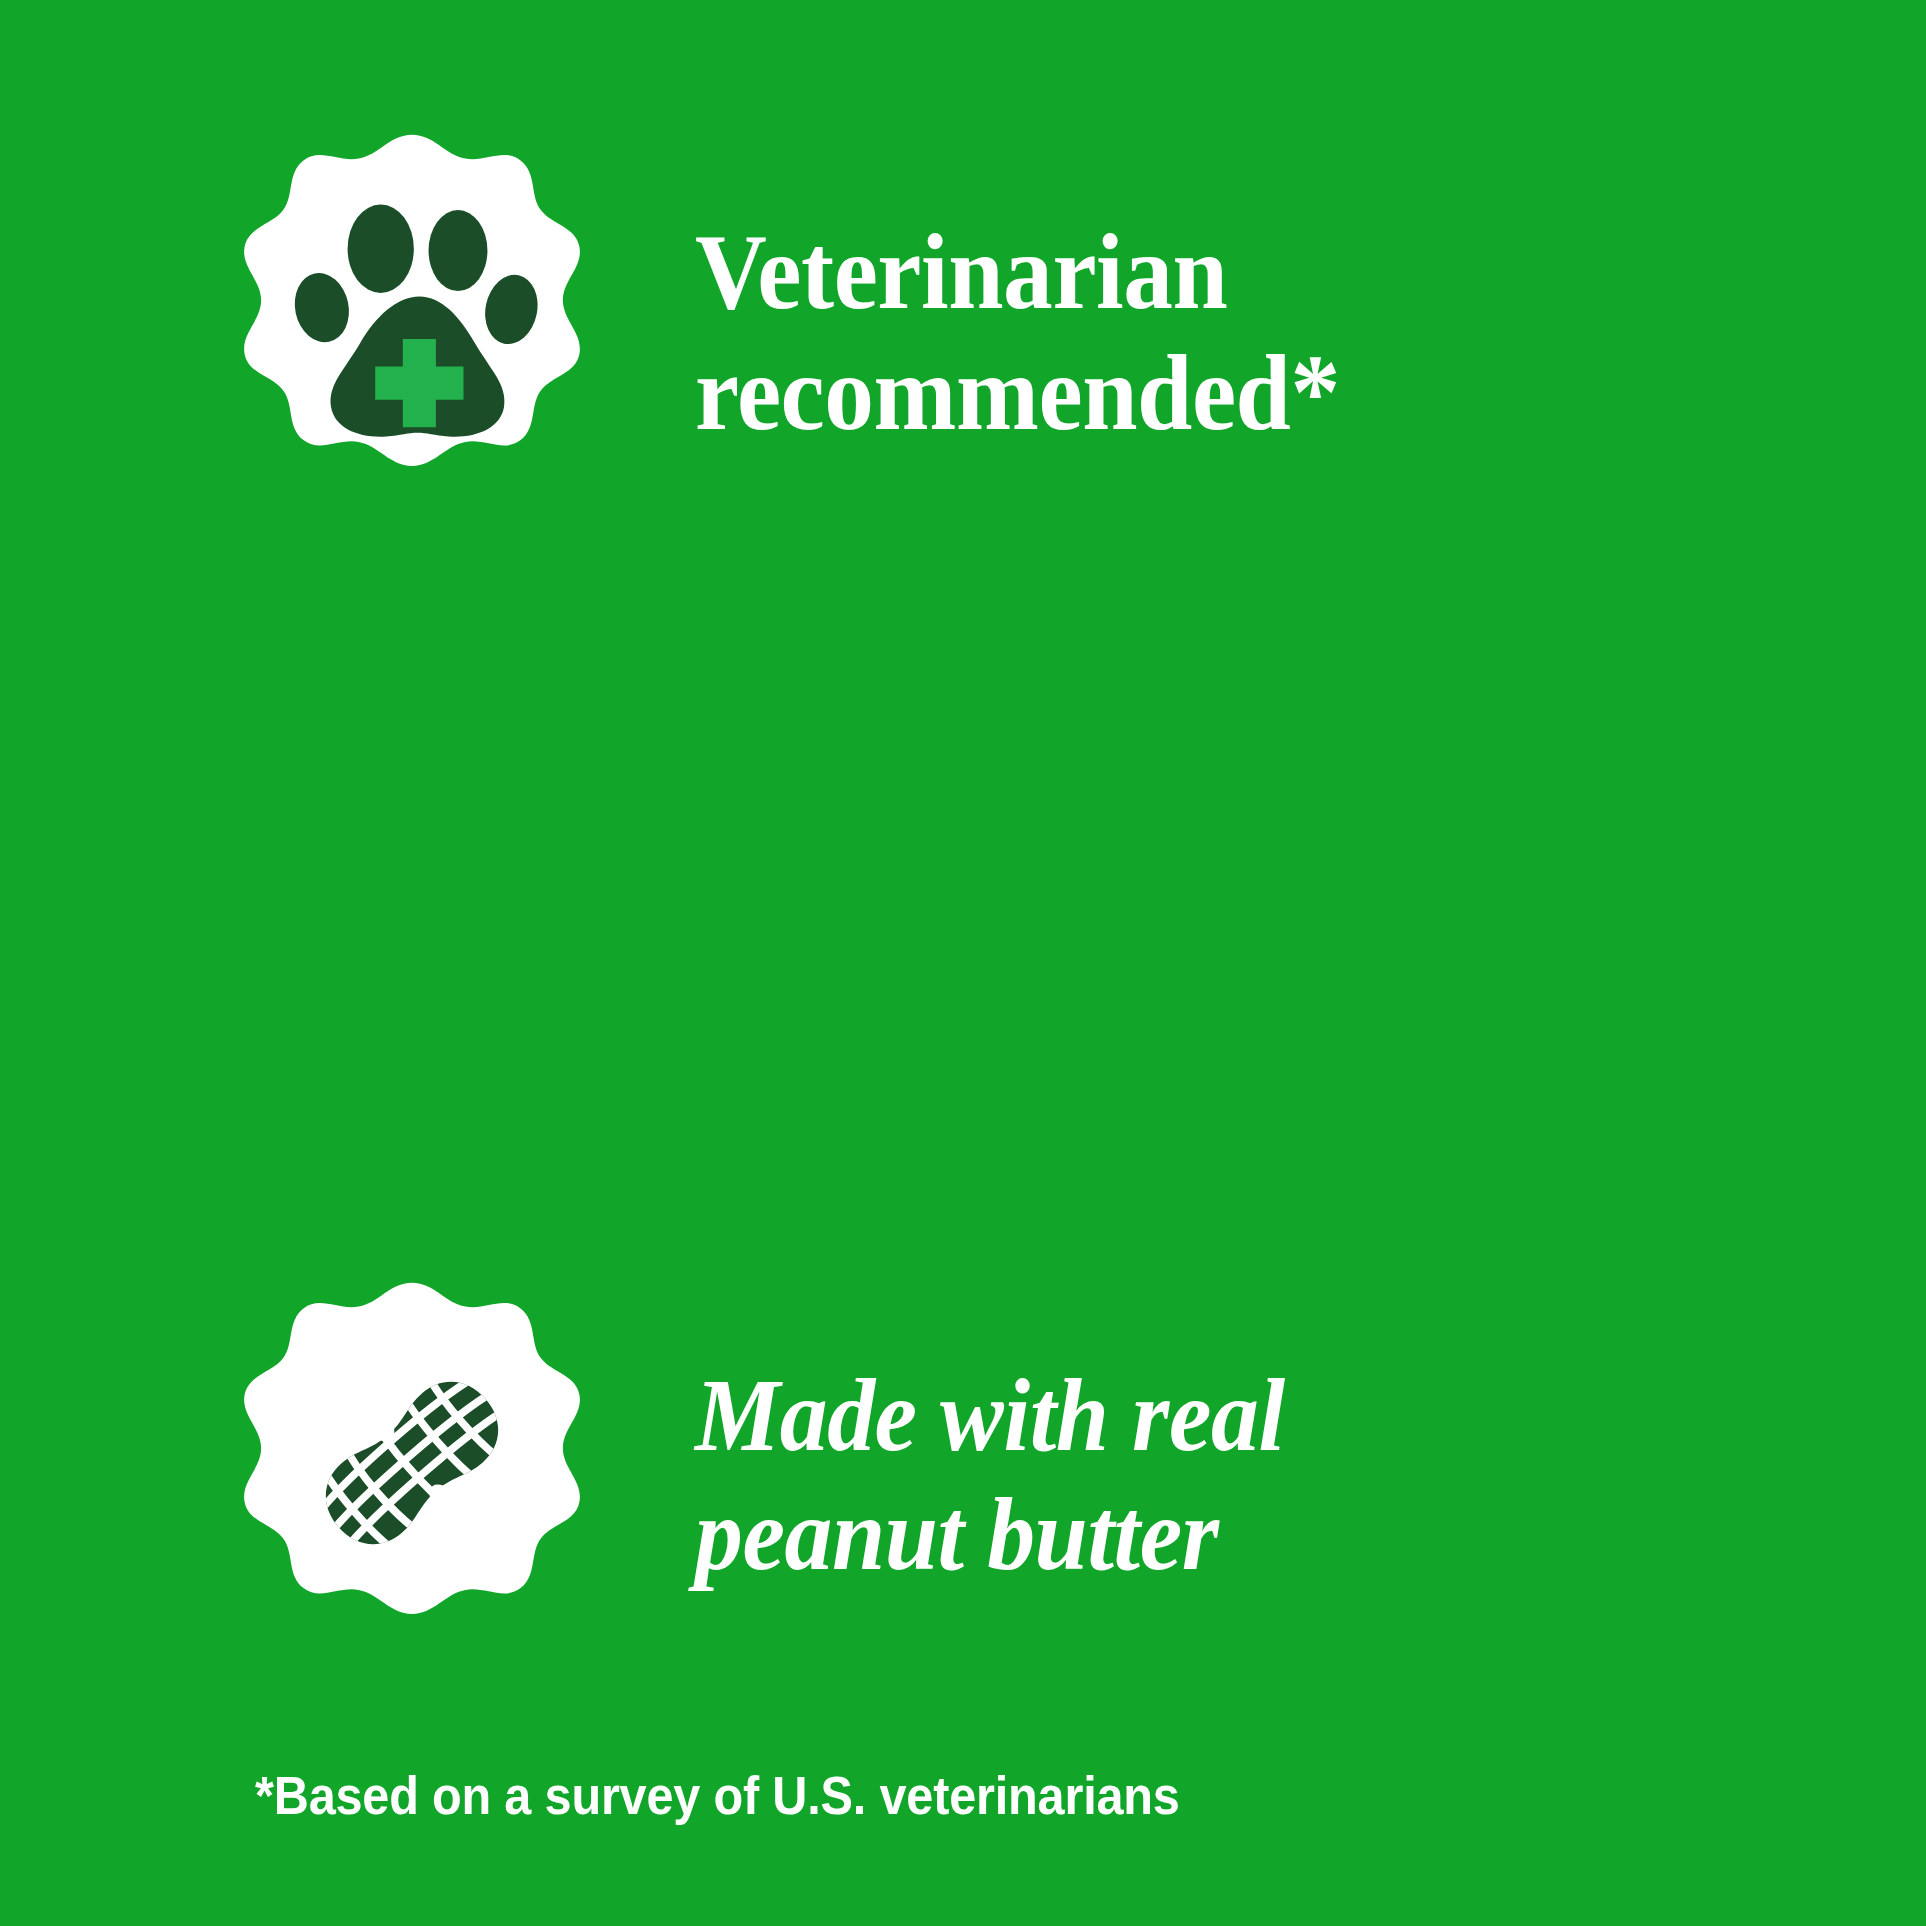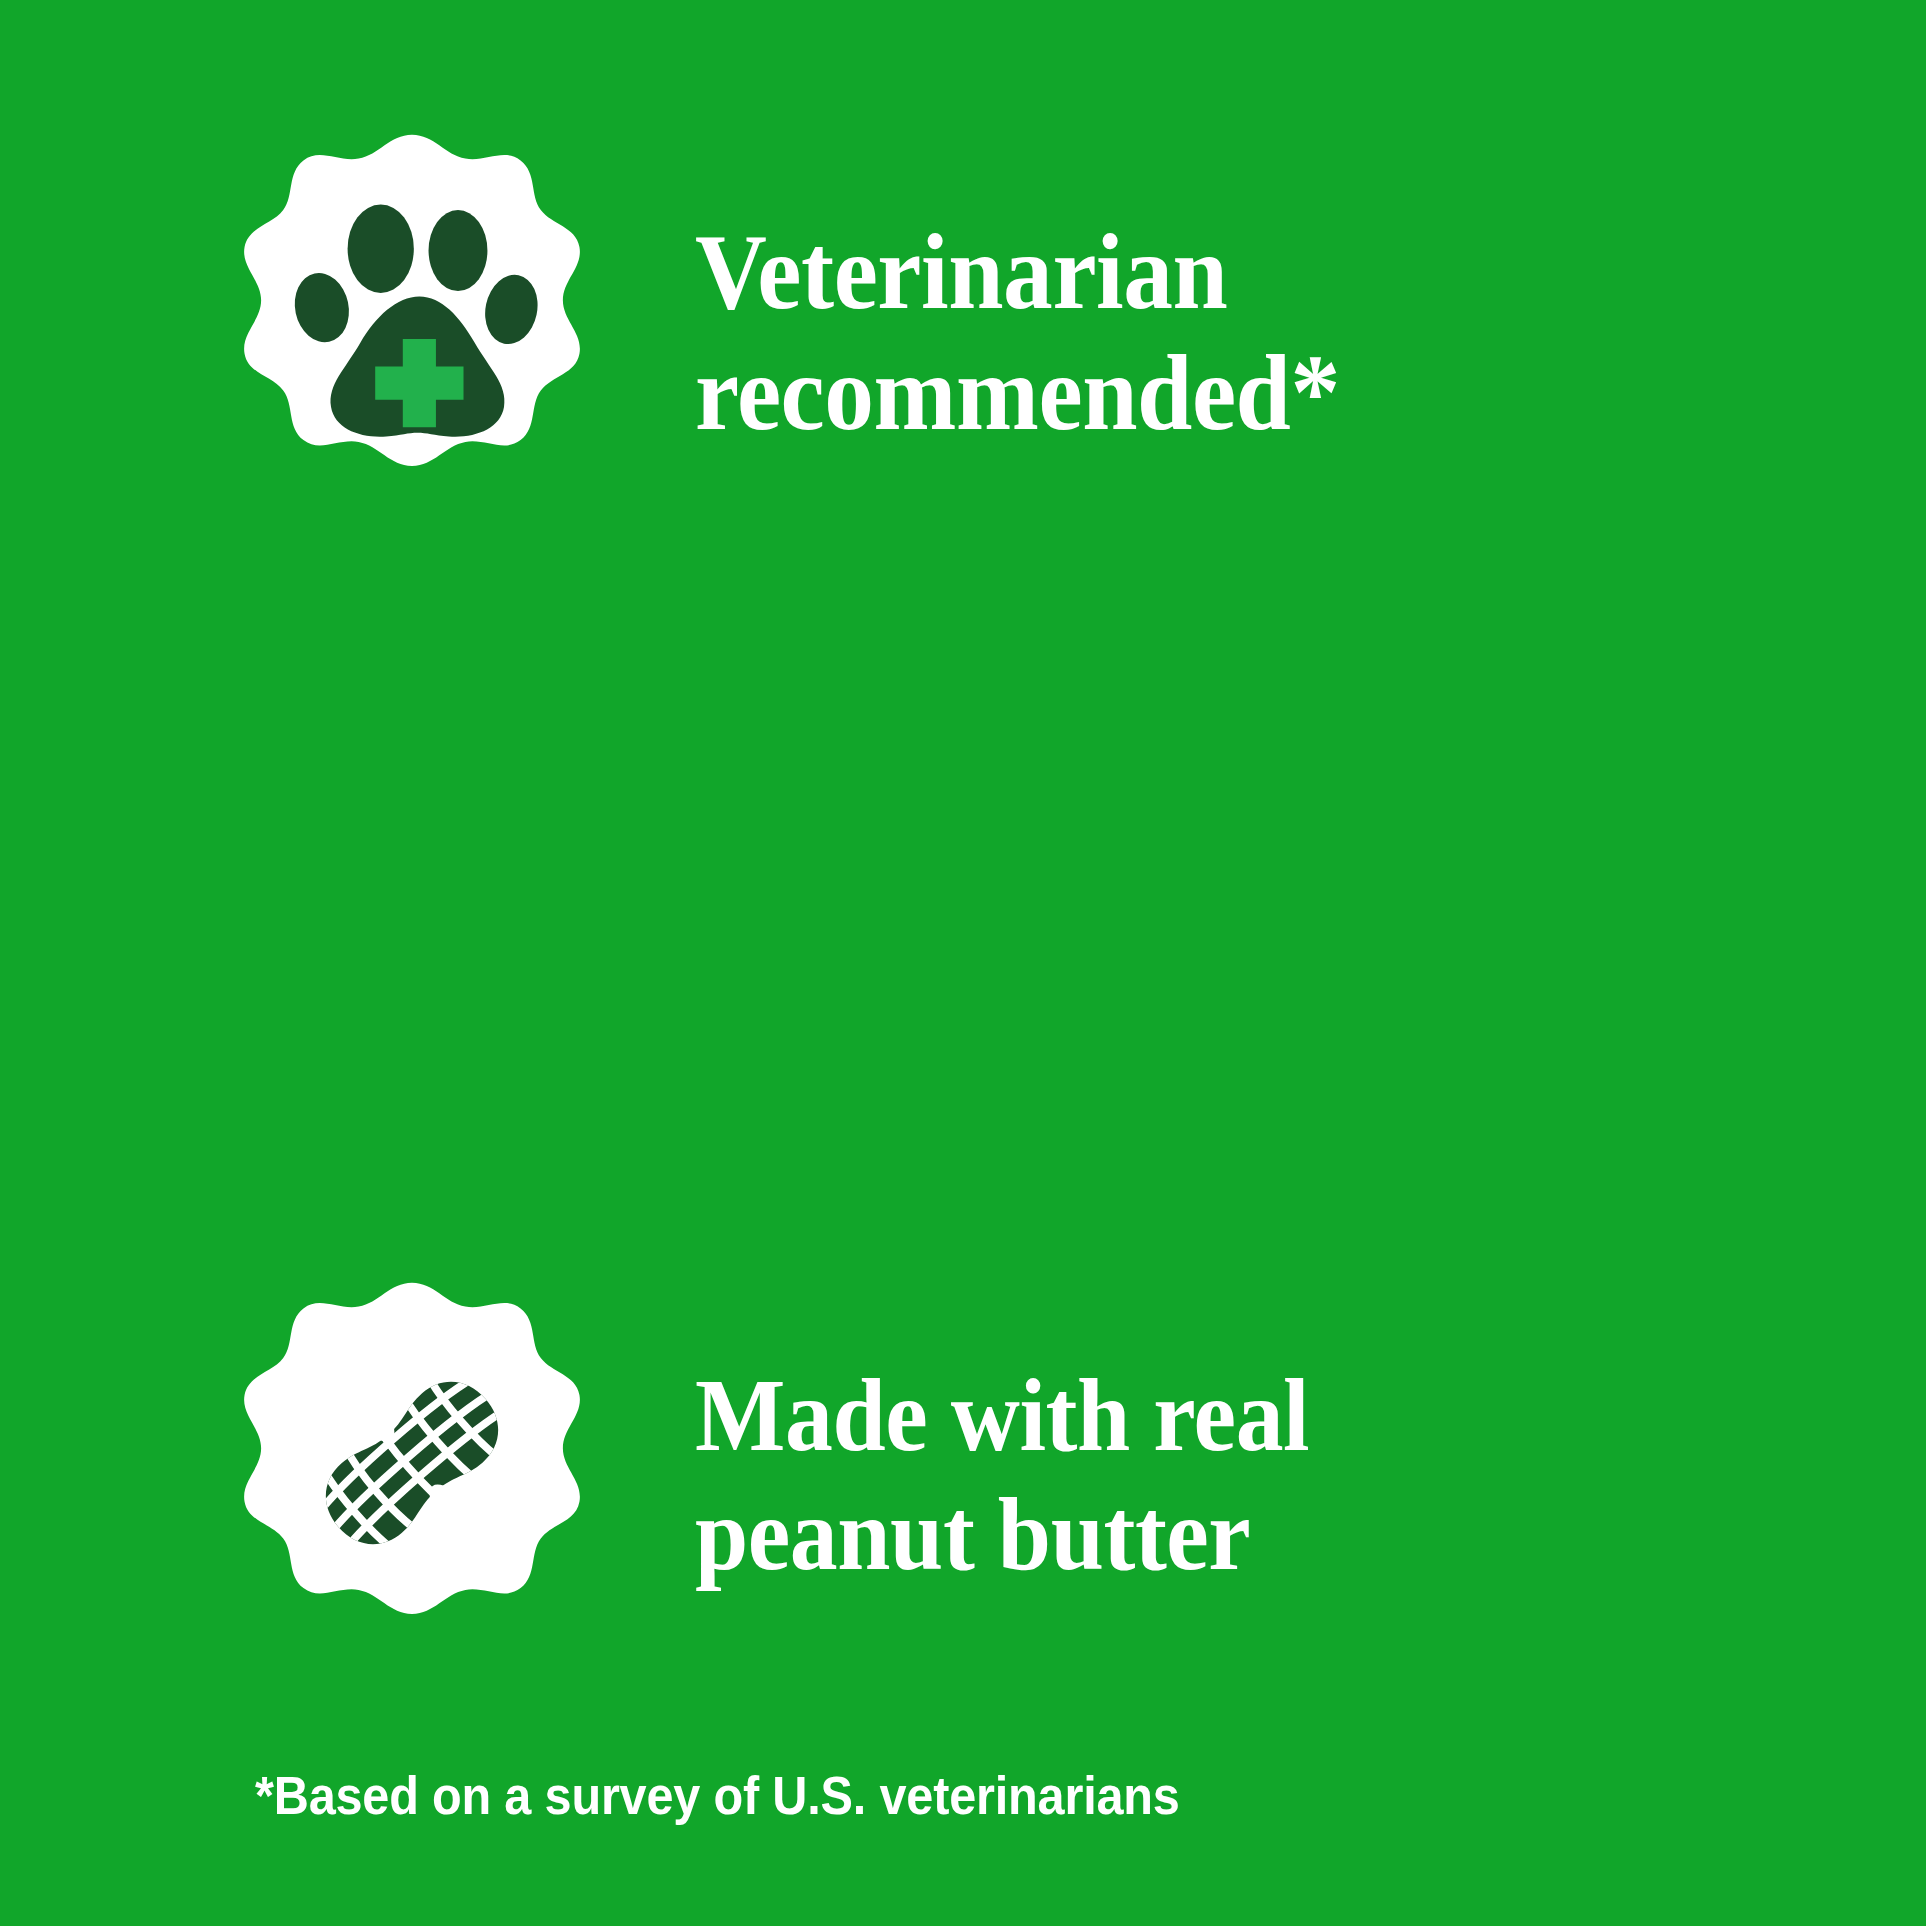--- a/index.html
+++ b/index.html
@@ -27,21 +27,21 @@
   .feature-row {
     position:absolute;
     left:0;
     width:1927px;
     display:flex;
     align-items:flex-start;
   }
 
   #row-0 { top:131px; }
   #row-1 { top:695px; }
-  #row-2 { top:1279px; }
+  #row-2 { top:1279px;font-style:italic; }
 
   .badge-wrap {
     position:relative;
     width:368px;
     height:368px;
     margin-left:228px;
     flex:0 0 auto;
   }
 
   .badge-svg {

